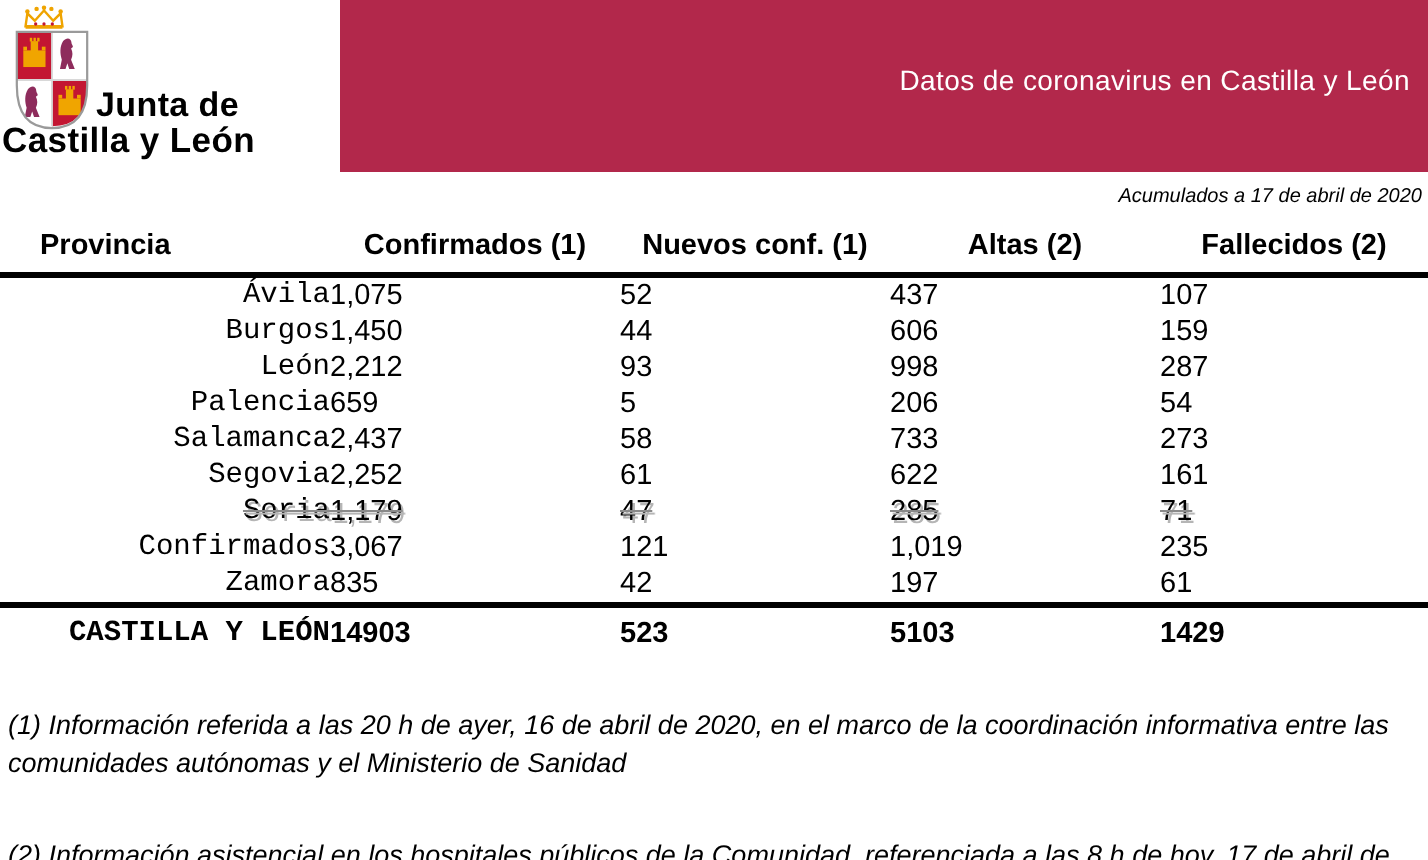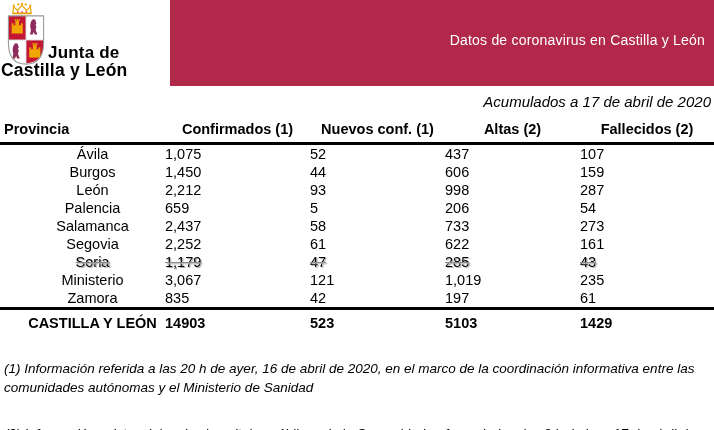--- a/index.html
+++ b/index.html
@@ -17,32 +17,32 @@
     padding-right:9px;
   }
   .banner-title{color:#ffffff;font-size:14px;letter-spacing:.2px;padding-bottom:7px;white-space:nowrap;}
   .logo{position:absolute;left:0;top:0;width:170px;height:86px;}
   .crown{position:absolute;left:10px;top:2px;}
   .shield{position:absolute;left:7px;top:15px;}
   .logo-line1{position:absolute;left:48px;top:43px;font-size:17px;font-weight:bold;letter-spacing:.2px;}
   .logo-line2{position:absolute;left:1px;top:60px;font-size:17.5px;font-weight:bold;letter-spacing:.2px;white-space:nowrap;}
   
   .subtitle{
-    text-align:right;font-style:italic;font-size:15px;
+    text-align:right;font-style:italic;font-size:10px;
     margin:7px 3px 0 0;
   }
   
   table{width:714px;border-collapse:collapse;table-layout:fixed;margin-top:9px;}
   th{
     font-weight:bold;font-size:14.5px;text-align:center;
     padding:2px 0 5px 0;border-bottom:3px solid #000;
   }
-  th.col-first{text-align:left;padding-left:4px;}
+  th.col-first{text-align:left;padding-left:20px;}
   td{font-size:14.5px;text-align:left;padding:0;height:18px;line-height:18px;}
-  td.col-first{text-align:center;padding-left:20px;}
+  td.col-first{text-align:right;padding-left:20px;font-family:Liberation Mono, monospace;}
   tfoot td{
     font-weight:bold;border-top:3px solid #000;
     padding-top:3px;height:20px;line-height:17px;
   }
   tr.struck span{
     text-decoration:line-through;
     text-decoration-color:#8a8a8a;
     text-shadow:1.3px 1.3px 0 #b5b5b5;
   }
   
@@ -174,24 +174,24 @@
         <td><span>2,252</span></td>
         <td><span>61</span></td>
         <td><span>622</span></td>
         <td><span>161</span></td>
       </tr>
       <tr class="struck">
         <td class="col-first"><span>Soria</span></td>
         <td><span>1,179</span></td>
         <td><span>47</span></td>
         <td><span>285</span></td>
-        <td><span>43</span></td>
-      </tr>
-      <tr>
-        <td class="col-first"><span>Ministerio</span></td>
+        <td><span>71</span></td>
+      </tr>
+      <tr>
+        <td class="col-first"><span>Confirmados</span></td>
         <td><span>3,067</span></td>
         <td><span>121</span></td>
         <td><span>1,019</span></td>
         <td><span>235</span></td>
       </tr>
       <tr>
         <td class="col-first"><span>Zamora</span></td>
         <td><span>835</span></td>
         <td><span>42</span></td>
         <td><span>197</span></td>

